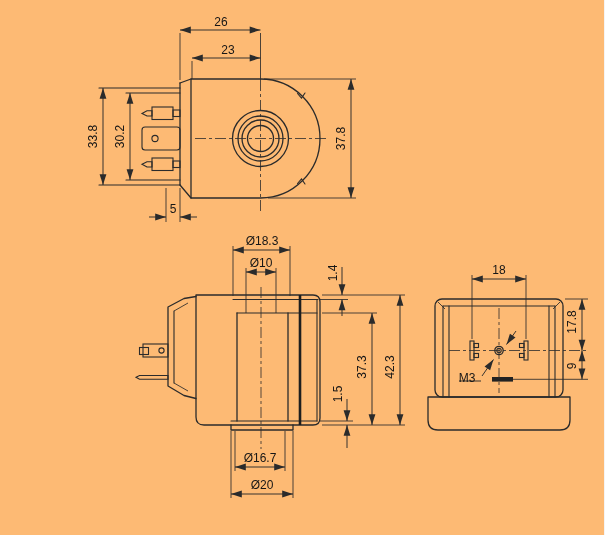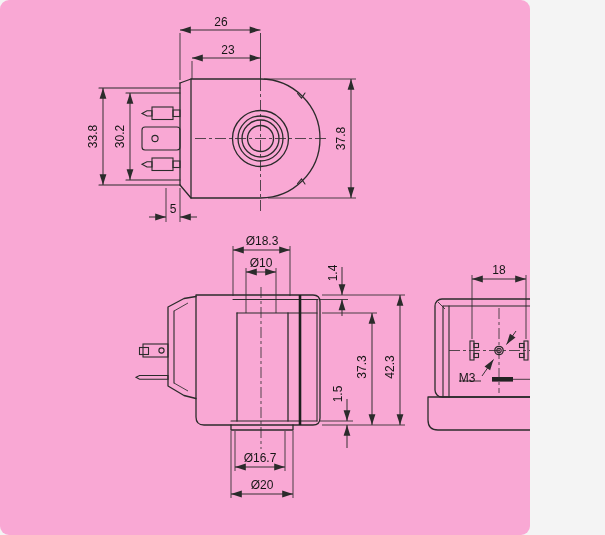--- a/index.html
+++ b/index.html
@@ -1,18 +1,18 @@
 <!DOCTYPE html>
 <html><head>
 <meta charset="utf-8">
 <style>
   html,body{margin:0;padding:0;background:#f4f4f4;}
   .canvas{
-    position:relative;width:530px;height:535px;background:#f9a8d4;
-    font-family:"Liberation Sans", sans-serif;overflow:hidden;border-radius:9px;
+    position:relative;width:604px;height:535px;background:#fdba74;
+    font-family:"Liberation Sans", sans-serif;overflow:hidden;
   }
   svg{position:absolute;left:0;top:0;}
   .ol{stroke:#2b2b2b;stroke-width:1.3;fill:none;stroke-linecap:round;stroke-linejoin:round;}
   .ol2{stroke:#2b2b2b;stroke-width:1.1;fill:none;stroke-linecap:round;}
   .thin{stroke:#2b2b2b;stroke-width:0.85;fill:none;}
   .dim{stroke:#2b2b2b;stroke-width:0.95;fill:none;}
   .cl{stroke:#2b2b2b;stroke-width:0.8;fill:none;stroke-dasharray:11 3 3 3;}
   .thk{stroke:#1e1e1e;stroke-width:2.6;fill:none;}
   .solid{fill:#222222;stroke:none;}
   text.lbl{font:12px "Liberation Sans", sans-serif;fill:#161616;}

